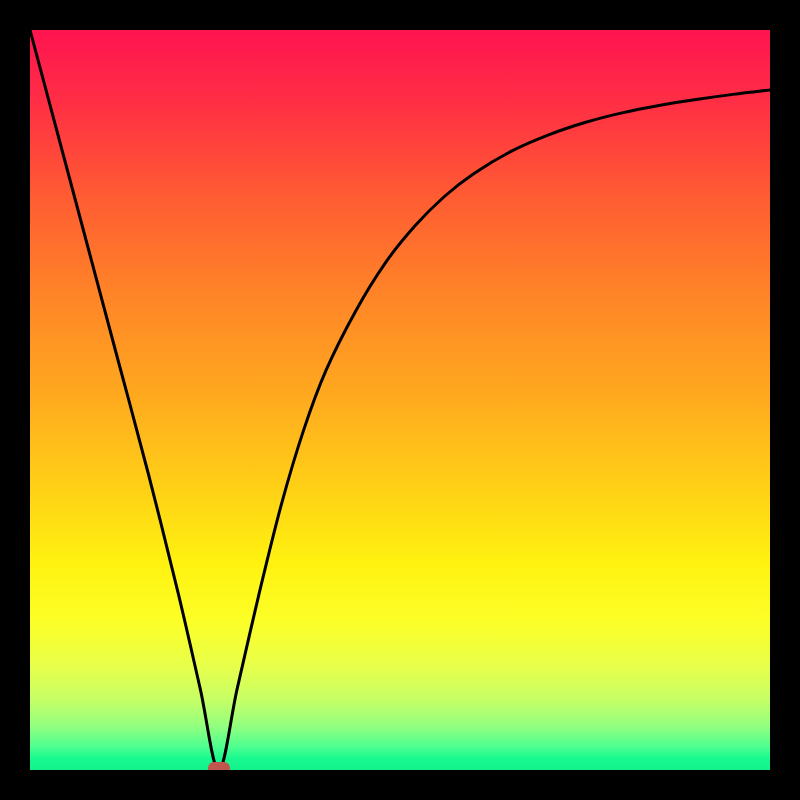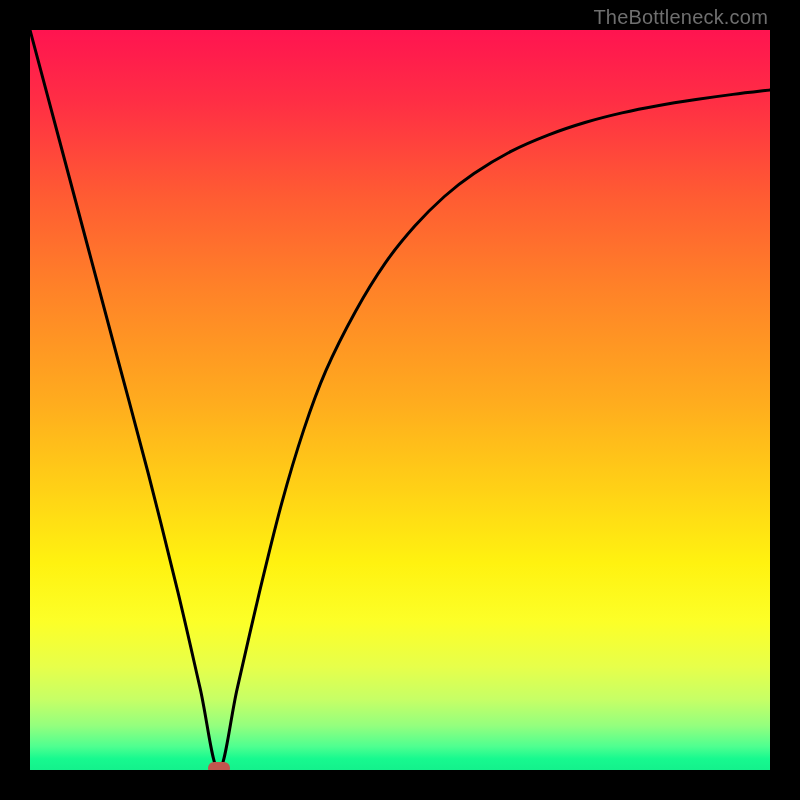--- a/index.html
+++ b/index.html
@@ -86,15 +86,14 @@
     </svg>
 
     <svg class="curve" viewBox="0 0 740 740" preserveAspectRatio="none">
       <path id="curvePath" d="M 0 0 C 4.933333333333334 18.5 19.733333333333334 74 29.6 111 C 39.46666666666667 148 49.333333333333336 185 59.2 222 C 69.06666666666666 259 78.93333333333334 295.99999999999994 88.8 332.99999999999994 C 98.66666666666666 369.99999999999994 108.53333333333333 405.76666666666665 118.4 444 C 128.26666666666668 482.23333333333335 139.36666666666667 526.6333333333333 148 562.4 C 156.63333333333333 598.1666666666666 163.41666666666669 629 170.20000000000002 658.6 C 176.98333333333335 688.2 182.53333333333336 740 188.70000000000002 740 C 194.86666666666667 740 200.41666666666669 688.2 207.20000000000002 658.6 C 213.98333333333335 629 222 593.2333333333333 229.4 562.4 C 236.8 531.5666666666666 244.20000000000002 500.73333333333335 251.60000000000002 473.6 C 259 446.4666666666667 266.40000000000003 421.79999999999995 273.8 399.59999999999997 C 281.2 377.4 287.3666666666667 360.1333333333333 296 340.4 C 304.6333333333333 320.66666666666663 315.73333333333335 299.0833333333333 325.6 281.2 C 335.4666666666667 263.31666666666666 345.3333333333333 247.2833333333333 355.2 233.09999999999997 C 365.06666666666666 218.91666666666663 374.93333333333334 207.20000000000002 384.8 196.10000000000002 C 394.6666666666667 185.00000000000003 404.53333333333336 175.25666666666666 414.40000000000003 166.5 C 424.2666666666667 157.74333333333334 432.9 151.0833333333334 444 143.56000000000006 C 455.1 136.03666666666672 468.6666666666667 127.77333333333335 481 121.36000000000001 C 493.3333333333333 114.94666666666667 505.6666666666667 109.89000000000004 518 105.08000000000004 C 530.3333333333334 100.27000000000004 542.6666666666666 96.2 555 92.5 C 567.3333333333334 88.8 579.6666666666666 85.71666666666665 592 82.88 C 604.3333333333334 80.04333333333334 616.6666666666666 77.7 629 75.48000000000002 C 641.3333333333334 73.26000000000003 653.6666666666666 71.41000000000004 666 69.56000000000006 C 678.3333333333334 67.71000000000008 690.6666666666666 65.98333333333346 703 64.38000000000011 C 715.3333333333334 62.776666666666756 733.8333333333334 60.67999999999997 740 59.93999999999994" fill="none" stroke-width="3" stroke-linejoin="round" stroke-linecap="round" stroke="#000000"></path>
     </svg>
 
     <div class="marker" style="left: 177.7px; top: 732px; background: rgb(193, 86, 78);"></div>
 
   </div>
 
-  <div class="watermark">TheBottleneck.com</div>
 
 </div>
 
 </body></html>

